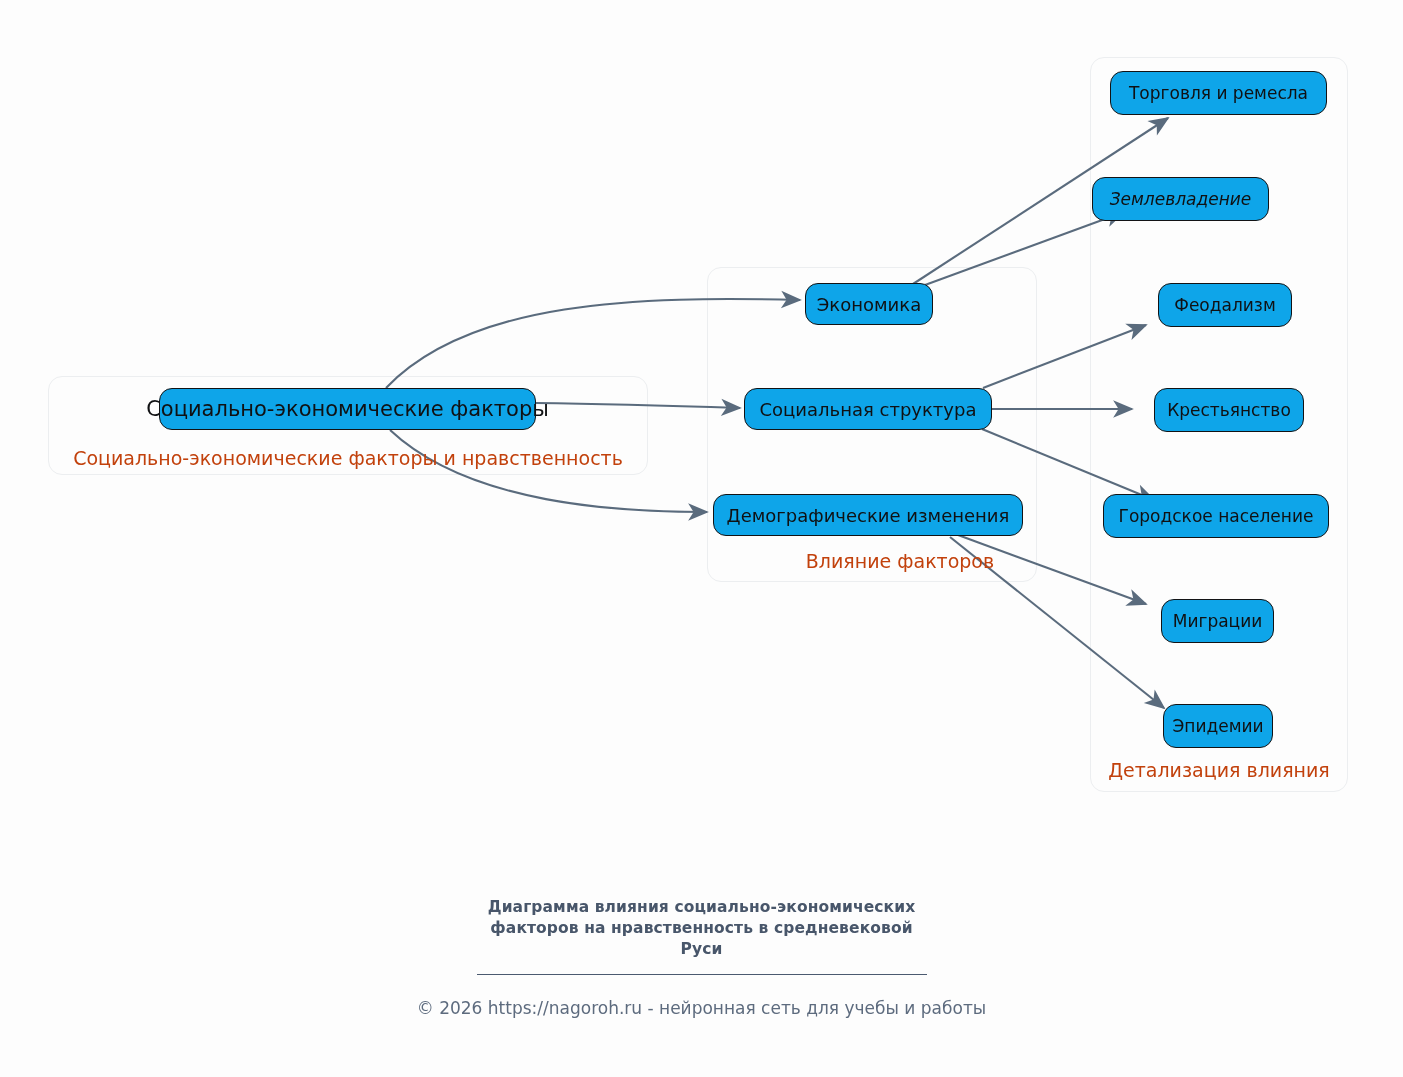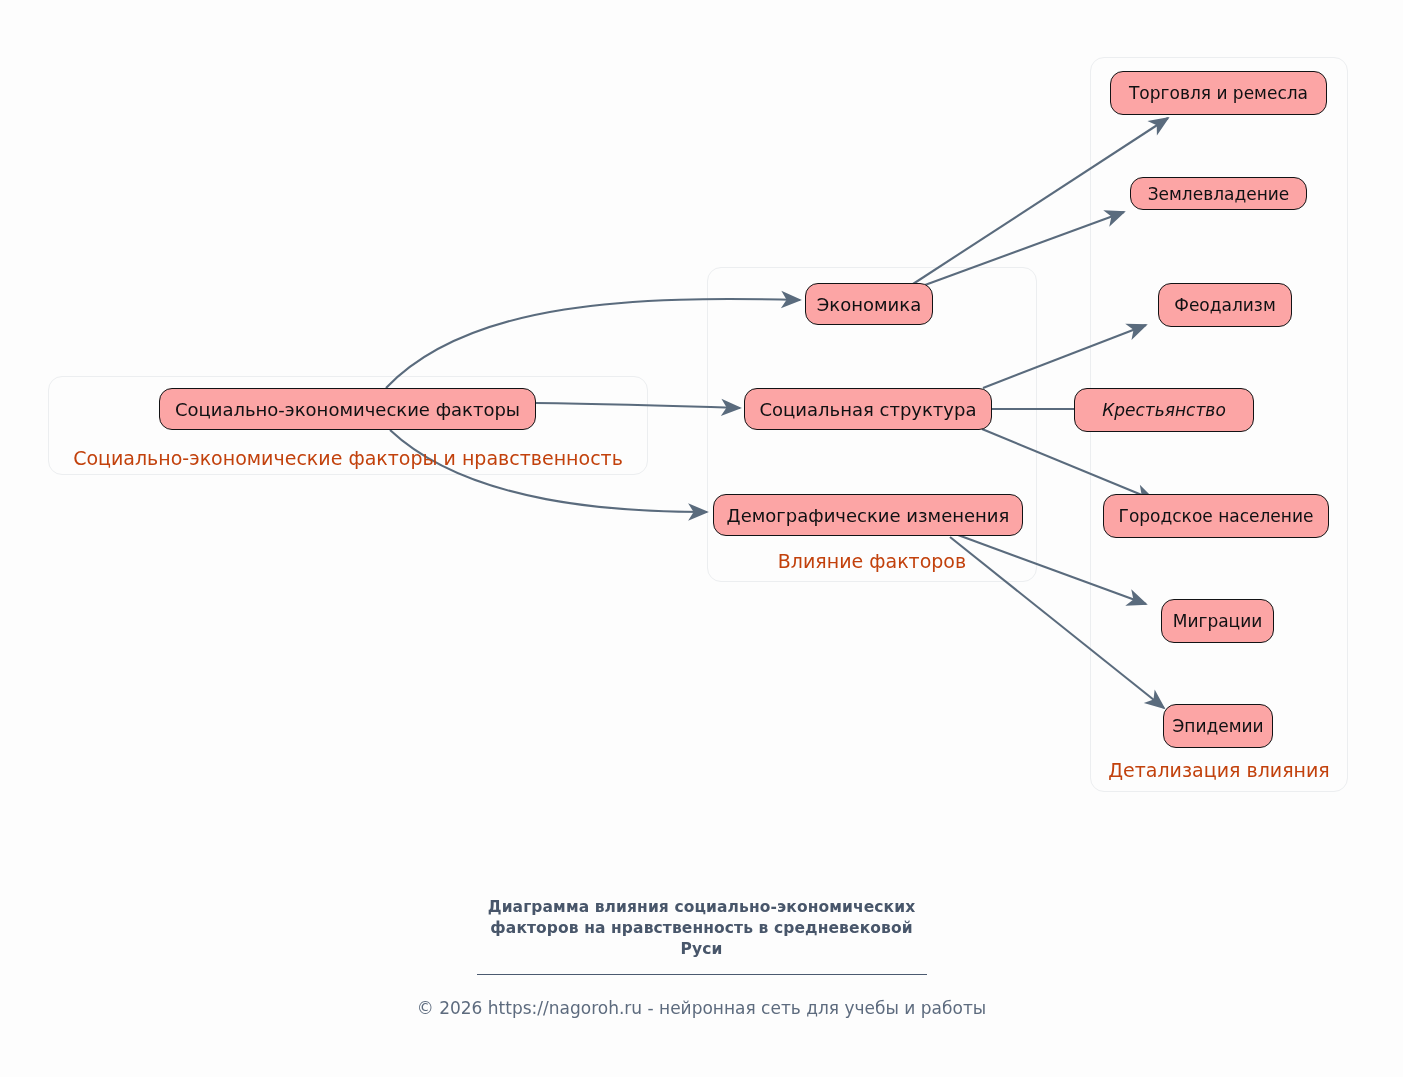--- a/index.html
+++ b/index.html
@@ -43,29 +43,29 @@
     white-space: nowrap;
     text-align: center;
     font-family: "DejaVu Sans", "Liberation Sans", sans-serif;
   }
   
   .node {
     position: absolute;
     box-sizing: border-box;
     border: 1.6px solid #121315;
     border-radius: 13px;
-    background: #fca5a5;
+    background: #0ea5e9;
     display: flex;
     align-items: center;
     justify-content: center;
     color: #101113;
     white-space: nowrap;
     font-family: "DejaVu Sans", "Liberation Sans", sans-serif;
   }
-  .node.n-root   { font-size: 18px; }
+  .node.n-root   { font-size: 21px; }
   .node.n-mid    { font-size: 18px; }
   .node.n-leaf   { font-size: 17px; }
 
   
   #footer {
     position: absolute;
     left: 0;
     top: 884px;
     width: 1403px;
     text-align: center;
@@ -121,21 +121,21 @@
       <path d="M 983,388 L 1146,325"></path>
       <path d="M 991,409 L 1132,409"></path>
       <path d="M 982,429 L 1154,500"></path>
 
       <path d="M 958,535 L 1146,604"></path>
       <path d="M 950,537 L 1164,708"></path>
     </g>
   </svg>
 
   <div class="cluster-label" style="left:48px; top:447px; width:600px;">Социально-экономические факторы и нравственность</div>
-  <div class="cluster-label" style="left:707px; top:550px; width:330px;">Влияние факторов</div>
+  <div class="cluster-label" style="left:707px; top:550px; width:330px;padding-left:28px;">Влияние факторов</div>
   <div class="cluster-label" style="left:1090px; top:759px; width:258px;">Детализация влияния</div>
 
   <div class="node n-root" style="left:159px; top:388px; width:377px; height:42px;">
     <span>Социально-экономические факторы</span>
   </div>
 
   <div class="node n-mid" style="left:805px; top:283px; width:128px; height:42px;">
     <span>Экономика</span>
   </div>
 
@@ -144,29 +144,29 @@
   </div>
 
   <div class="node n-mid" style="left:744px; top:388px; width:248px; height:42px;">
     <span>Социальная структура</span>
   </div>
 
   <div class="node n-leaf" style="left:1110px; top:71px; width:217px; height:44px;">
     <span>Торговля и ремесла</span>
   </div>
 
-  <div class="node n-leaf" style="left:1130px; top:177px; width:177px; height:33px;">
+  <div class="node n-leaf" style="left:1092px; top:177px; width:177px; height:44px;font-style:italic;">
     <span>Землевладение</span>
   </div>
 
   <div class="node n-leaf" style="left:1151px; top:283px; width:134px; height:44px;margin-left:7px;">
     <span>Феодализм</span>
   </div>
 
-  <div class="node n-leaf" style="left:1074px; top:388px; width:180px; height:44px;font-style:italic;">
+  <div class="node n-leaf" style="left:1154px; top:388px; width:150px; height:44px;">
     <span>Крестьянство</span>
   </div>
 
   <div class="node n-leaf" style="left:1103px; top:494px; width:226px; height:44px;">
     <span>Городское население</span>
   </div>
 
   <div class="node n-leaf" style="left:1161px; top:599px; width:113px; height:44px;">
     <span>Миграции</span>
   </div>

